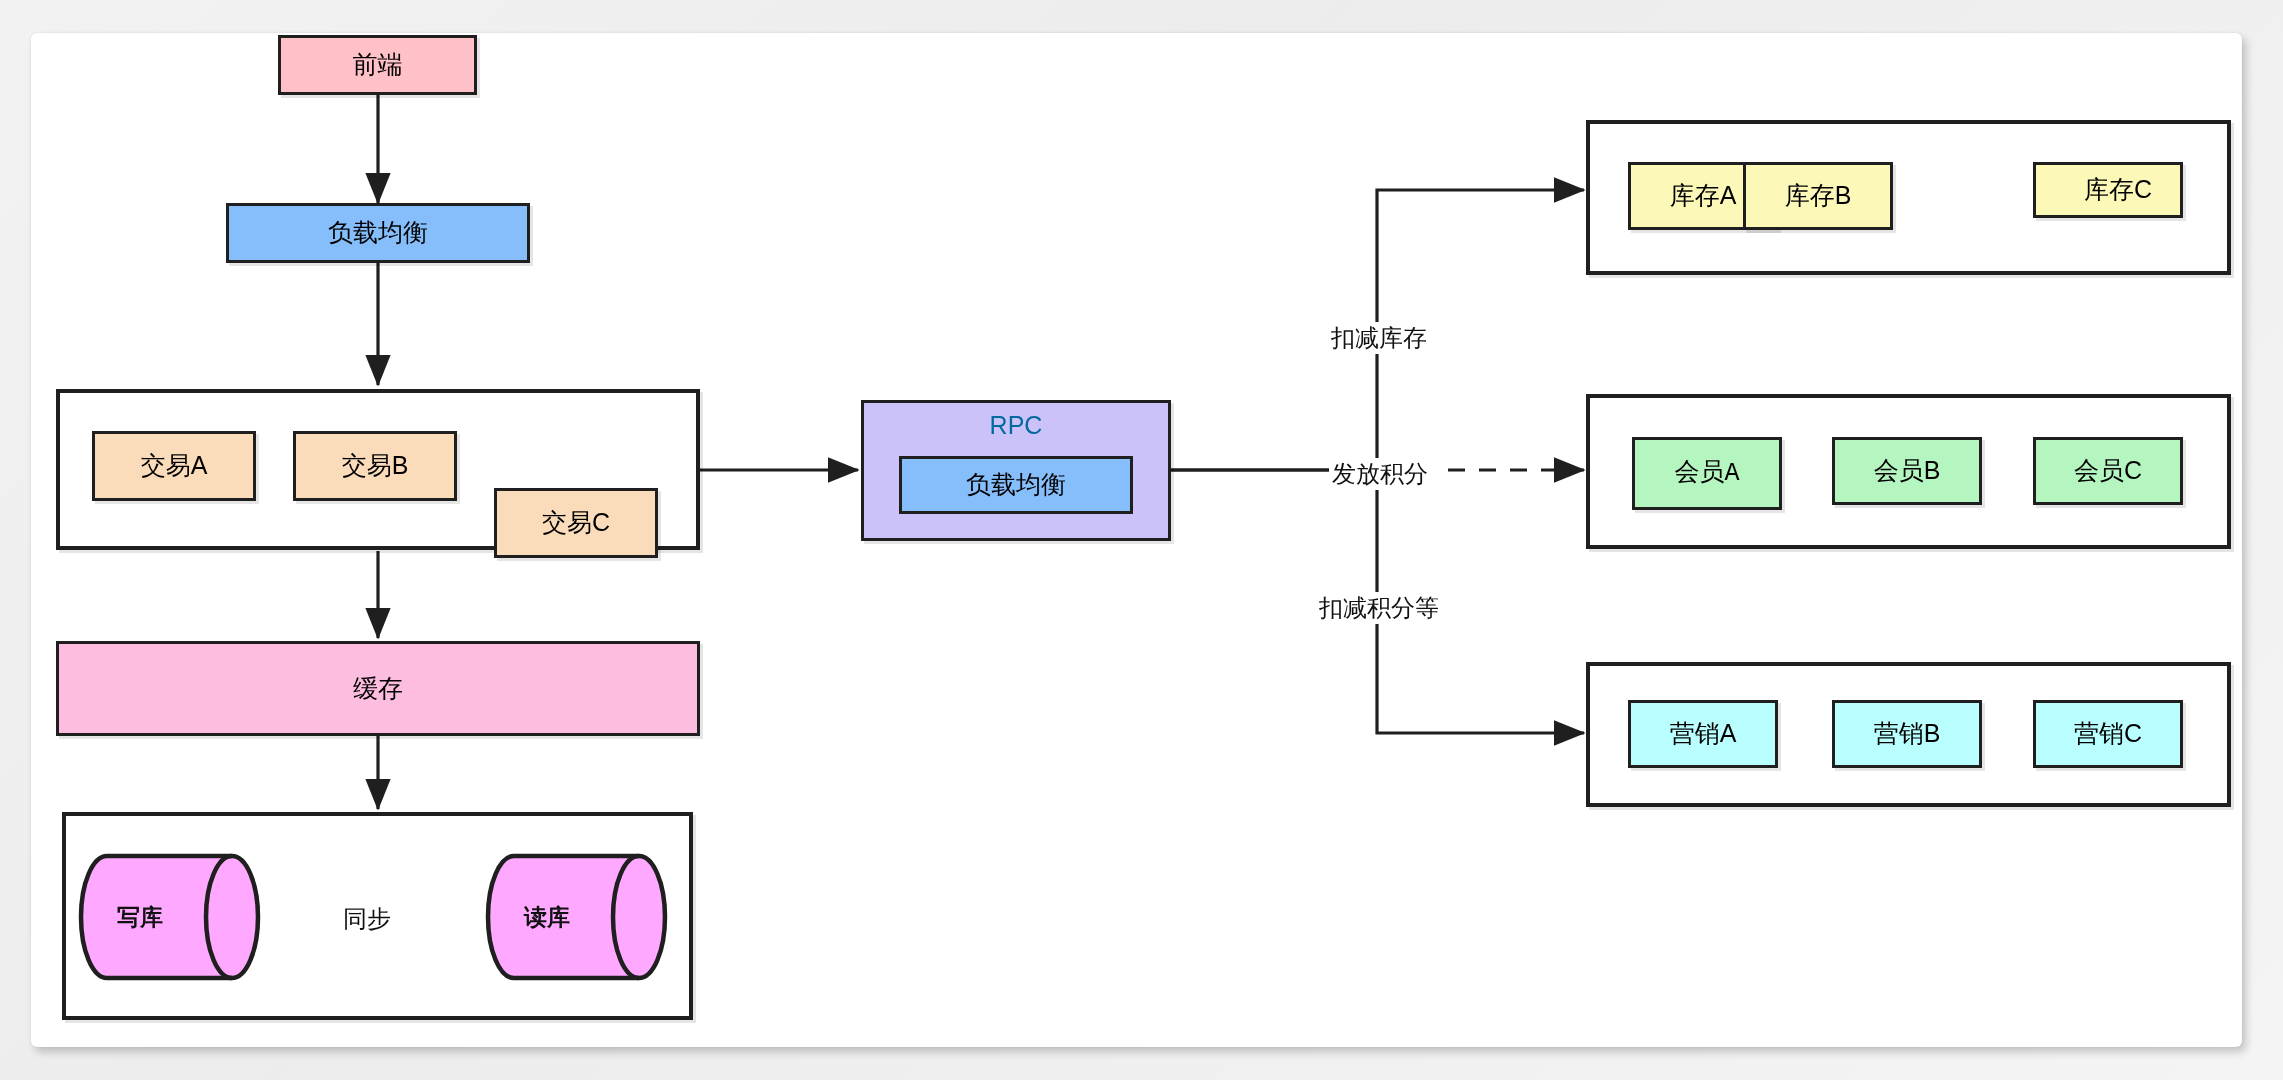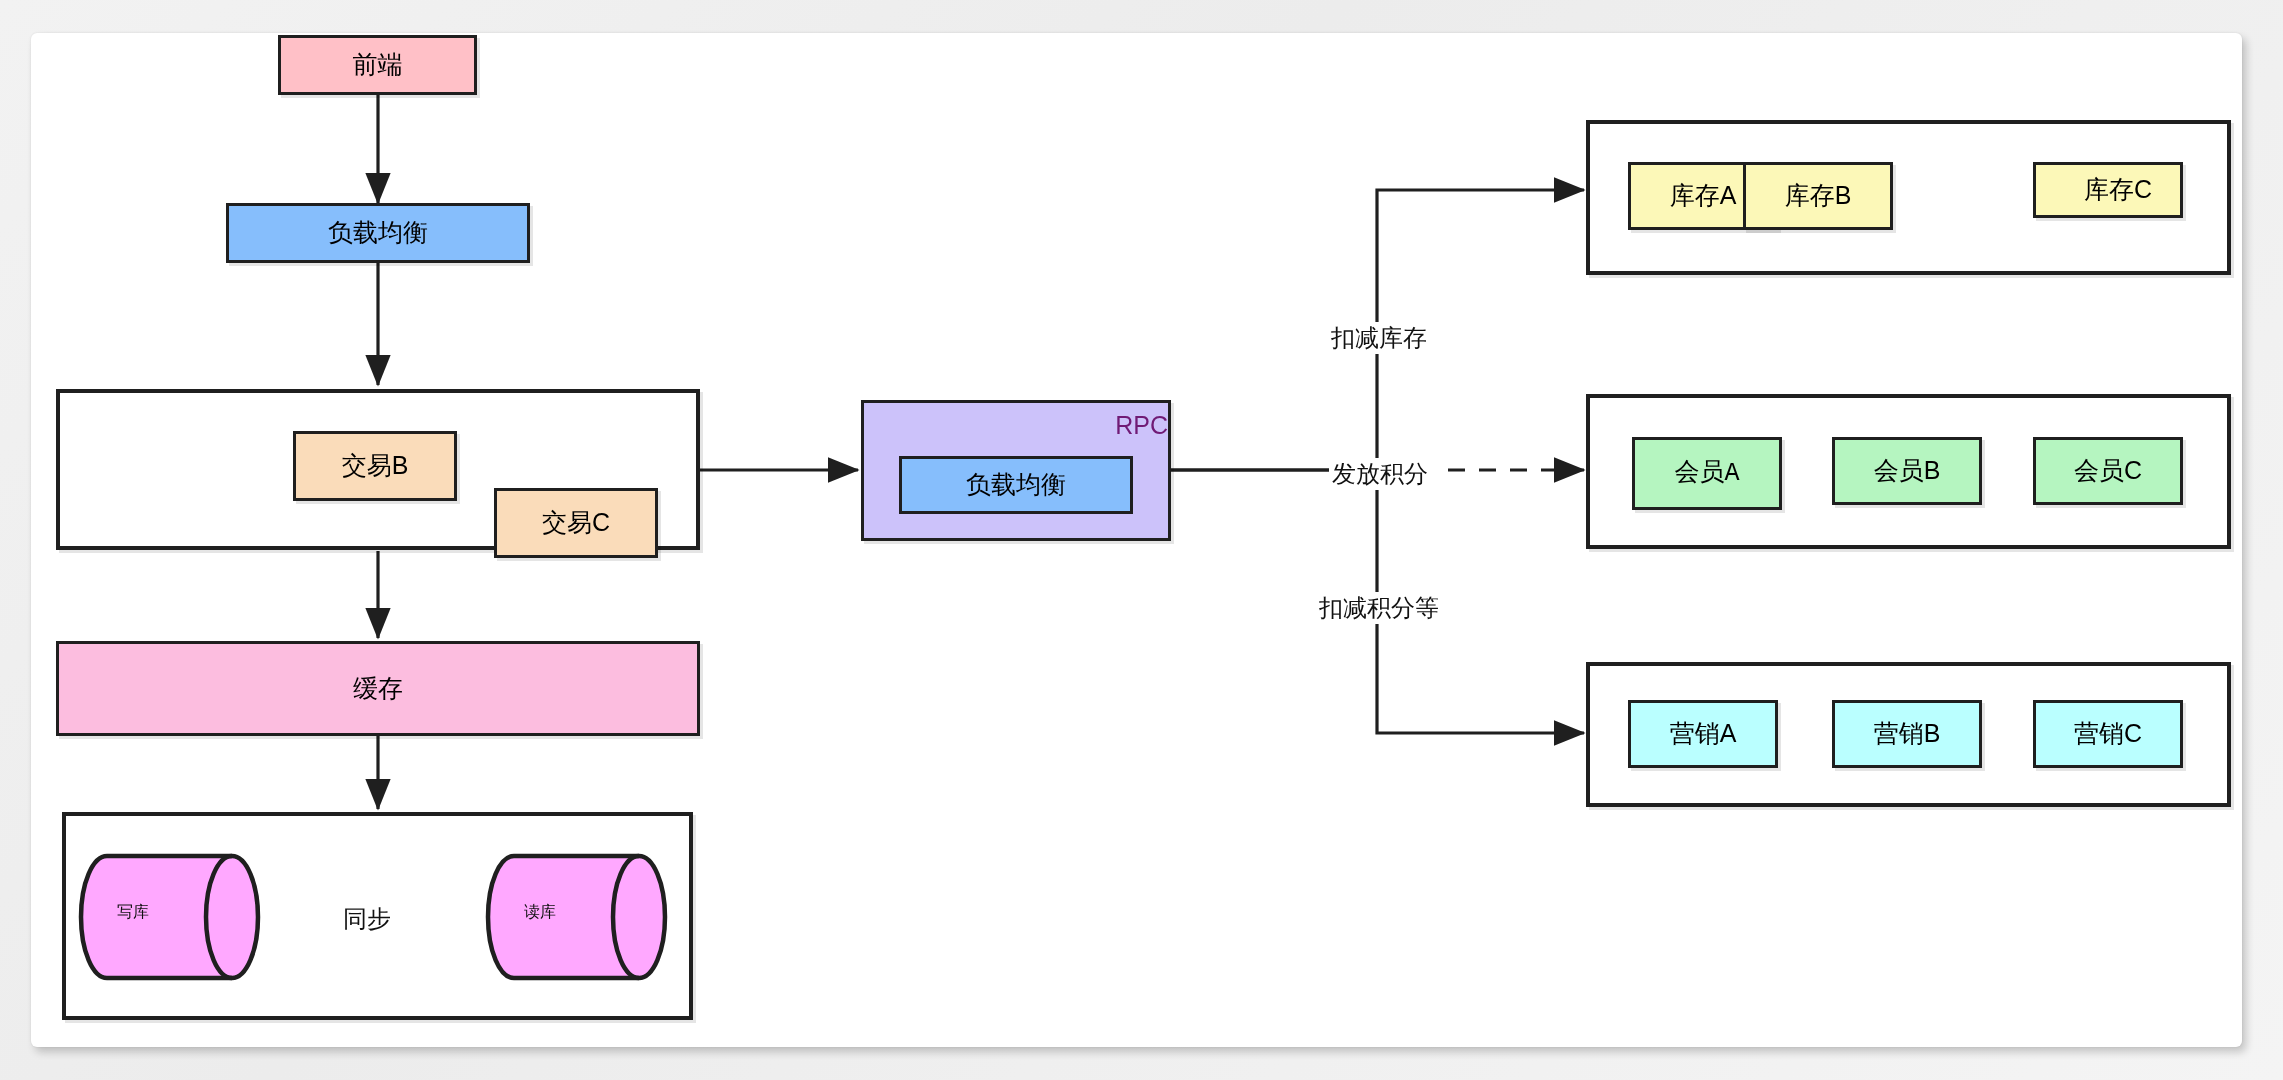--- a/index.html
+++ b/index.html
@@ -47,40 +47,41 @@
   }
   .rpc-box {
     position: absolute;
     border: 3px solid #1f1f1f;
     background: #ccc2fa;
     box-shadow: 3px 3px 0 rgba(0,0,0,0.10);
   }
   .rpc-title {
     position: absolute;
     top: 8px; left: 0; width: 100%;
-    text-align: right;
+    text-align: center;
     font-size: 25px;
-    color: #701a75;
+    color: #0369a1;
   }
   .edge-label {
     position: absolute;
     font-size: 24px;
     color: #111111;
     background: #ffffff;
     padding: 0 3px;
     white-space: nowrap;
   }
   .cyl {
     position: absolute;
   }
   .cyl-label {
     position: absolute;
-    font-size: 16px;
+    font-size: 23px;
     color: #111111;
     white-space: nowrap;
+    font-weight: bold;
   }
 </style>
 </head>
 <body>
 
 <div id="canvas">
 
   <div id="panel"></div>
 
   <svg id="svg-layer" viewBox="0 0 2283 1080" xmlns="http://www.w3.org/2000/svg">
@@ -116,20 +117,23 @@
 
   <div class="node" style="left:278px; top:35px; width:199px; height:60px; background:#ffc0c7;">
     <span>前端</span>
   </div>
 
   <div class="node" style="left:226px; top:203px; width:304px; height:60px; background:#86befc;">
     <span>负载均衡</span>
   </div>
 
   <div class="group-box" style="left:56px; top:389px; width:644px; height:161px;"></div>
+  <div class="node" style="left:92px; top:431px; width:164px; height:70px; background:#fadcba;">
+    <span>交易A</span>
+  </div>
   <div class="node" style="left:293px; top:431px; width:164px; height:70px; background:#fadcba;">
     <span>交易B</span>
   </div>
   <div class="node" style="left:494px; top:440px; width:164px; height:70px; background:#fadcba;margin-top:48px;">
     <span>交易C</span>
   </div>
 
   <div class="node" style="left:56px; top:641px; width:644px; height:95px; background:#fcbddf;">
     <span>缓存</span>
   </div>

